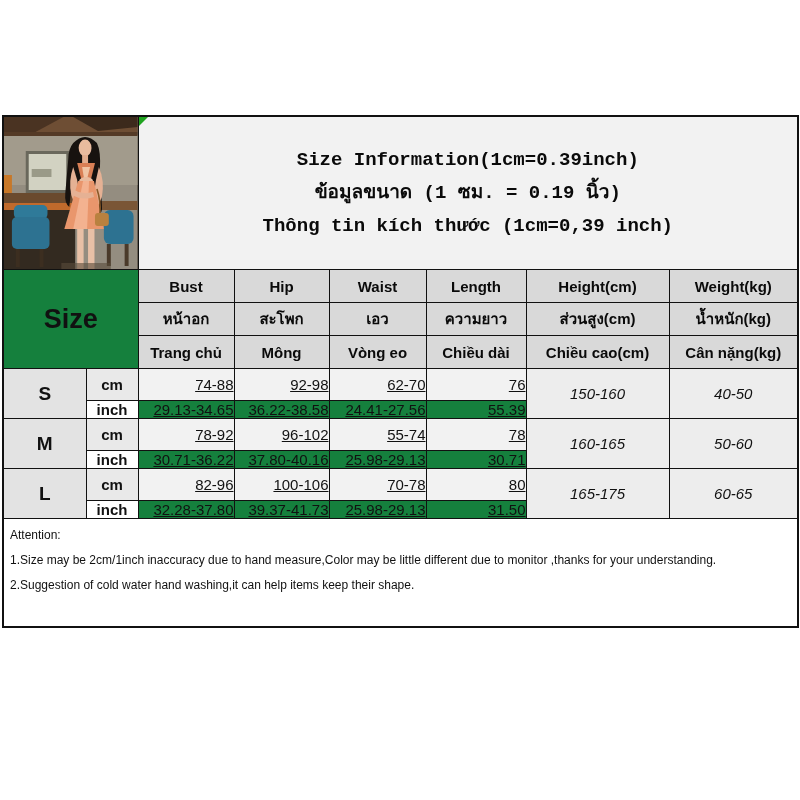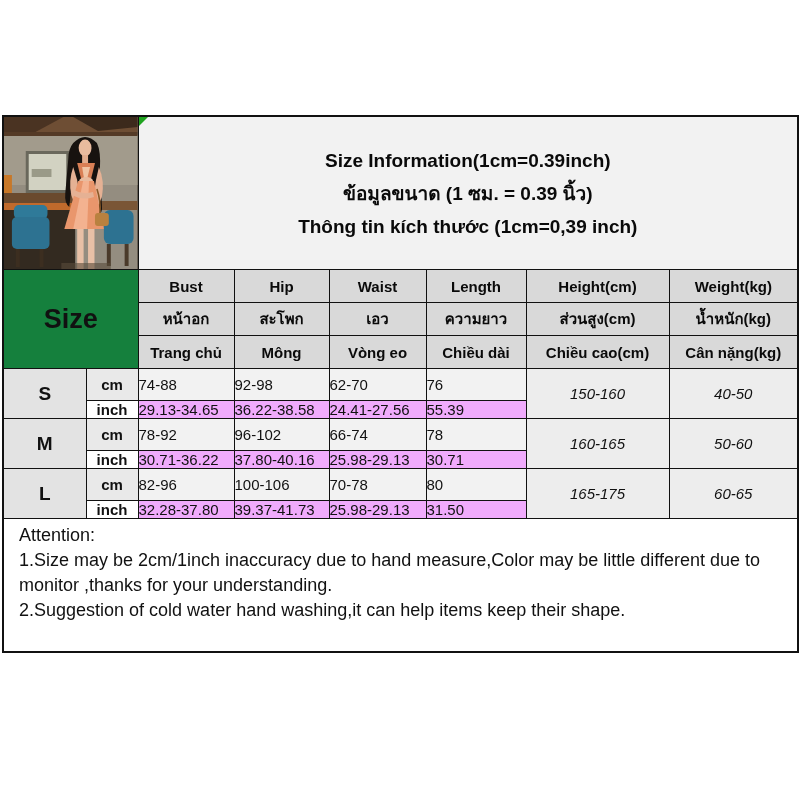--- a/index.html
+++ b/index.html
@@ -10,42 +10,42 @@
   table.size-table {
     position: absolute; left: 2px; top: 115px; width: 795px;
     border-collapse: collapse; table-layout: fixed;
     border: 2.5px solid #111;
   }
   table.size-table td { border: 1.5px solid #111; overflow: hidden; }
 
   .photo-cell { padding: 0; height: 152px; background: #3a3028; }
   .photo-cell svg { display: block; width: 100%; height: 152px; }
 
-  .title-cell { background: #f2f2f2; text-align: center; vertical-align: middle; position: relative; }
+  .title-cell { background: #f2f2f2; text-align: center; vertical-align: middle; position: relative; font-family: Liberation Mono, monospace; }
   .title-line { font-weight: bold; font-size: 19px; line-height: 33px; color: #0a0a0a; }
   .corner-triangle {
     position: absolute; top: 0; left: 0; width: 0; height: 0;
     border-top: 9px solid #1fa31f; border-right: 9px solid transparent;
   }
 
   .hdr { background: #d9d9d9; font-weight: bold; font-size: 15px; text-align: center; height: 33px; color: #0a0a0a; }
   .size-big { background: #15803d; font-weight: bold; font-size: 27px; text-align: center; vertical-align: middle; }
 
   .size-lbl { background: #e3e3e3; font-weight: bold; font-size: 19px; text-align: center; vertical-align: middle; }
   tr.row-cm td { height: 32px; }
   tr.row-inch td { height: 16px; }
   .unit { font-weight: bold; font-size: 15px; text-align: center; }
   tr.row-cm .unit { background: #e9e9e9; }
   tr.row-inch .unit { background: #ffffff; }
-  .val { font-size: 15px; text-align: left; }
+  .val { font-size: 15px; text-align: right; text-decoration: underline; }
   tr.row-cm .val { background: #f2f2f2; }
-  tr.row-inch .val { background: #f0abfc; }
+  tr.row-inch .val { background: #15803d; }
   .merged { background: #ededed; font-size: 15px; text-align: center; vertical-align: middle; font-style: italic; }
 
-  .attention-cell { background: #ffffff; padding: 4px 6px 28px 15px; font-size: 18px; line-height: 25px; text-align: left; }
+  .attention-cell { background: #ffffff; padding: 4px 6px 28px 6px; font-size: 12px; line-height: 25px; text-align: left; }
 </style>
 </head>
 <body>
 
 <div class="canvas">
   <table class="size-table">
     <colgroup>
       <col style="width:83px">
         <col style="width:52px">
       <col style="width:96px">
@@ -116,21 +116,21 @@
             <rect x="74" y="112" width="6.5" height="40" fill="#e8c0a6"></rect>
             <rect x="85" y="112" width="6.5" height="40" fill="#e8c0a6"></rect>
           </g>
 
           <rect x="58" y="146" width="50" height="6" fill="#5a4c3c" opacity="0.6"></rect>
         </svg>
       </td>
       <td class="title-cell" colspan="6">
         <span class="corner-triangle"></span>
         <div class="title-line">Size Information(1cm=0.39inch)</div>
-        <div class="title-line">ข้อมูลขนาด (1 ซม. = 0.39 นิ้ว)</div>
+        <div class="title-line">ข้อมูลขนาด (1 ซม. = 0.19 นิ้ว)</div>
         <div class="title-line">Thông tin kích thước (1cm=0,39 inch)</div>
       </td>
     </tr>
 
     <tr>
       <td class="size-big" colspan="2" rowspan="3">Size</td>
       <td class="hdr">Bust</td>
       <td class="hdr">Hip</td>
       <td class="hdr">Waist</td>
       <td class="hdr">Length</td>
@@ -170,21 +170,21 @@
       <td class="val">36.22-38.58</td>
       <td class="val">24.41-27.56</td>
       <td class="val">55.39</td>
     </tr>
 
     <tr class="row-cm">
       <td class="size-lbl" rowspan="2">M</td>
       <td class="unit">cm</td>
       <td class="val">78-92</td>
       <td class="val">96-102</td>
-      <td class="val">66-74</td>
+      <td class="val">55-74</td>
       <td class="val">78</td>
       <td class="merged" rowspan="2">160-165</td>
       <td class="merged" rowspan="2">50-60</td>
     </tr>
     <tr class="row-inch">
       <td class="unit">inch</td>
       <td class="val">30.71-36.22</td>
       <td class="val">37.80-40.16</td>
       <td class="val">25.98-29.13</td>
       <td class="val">30.71</td>

